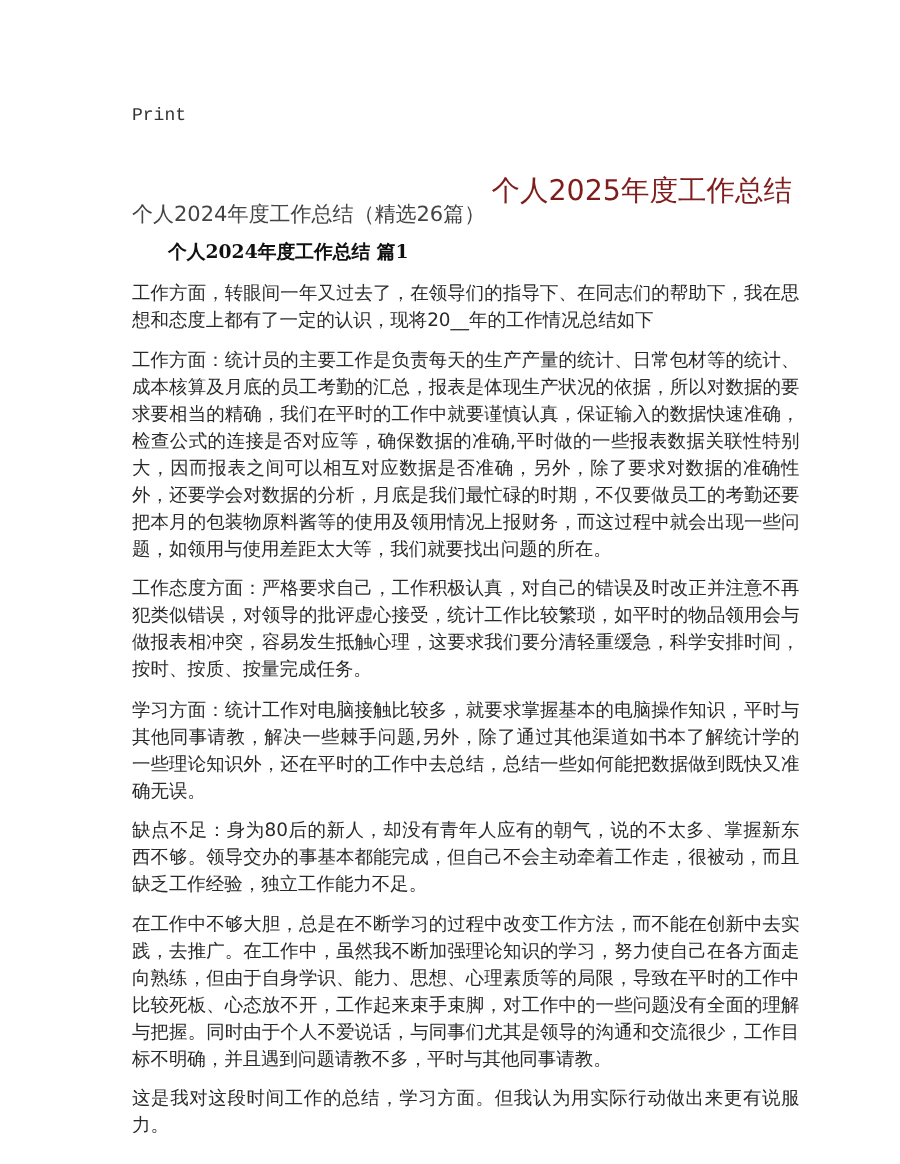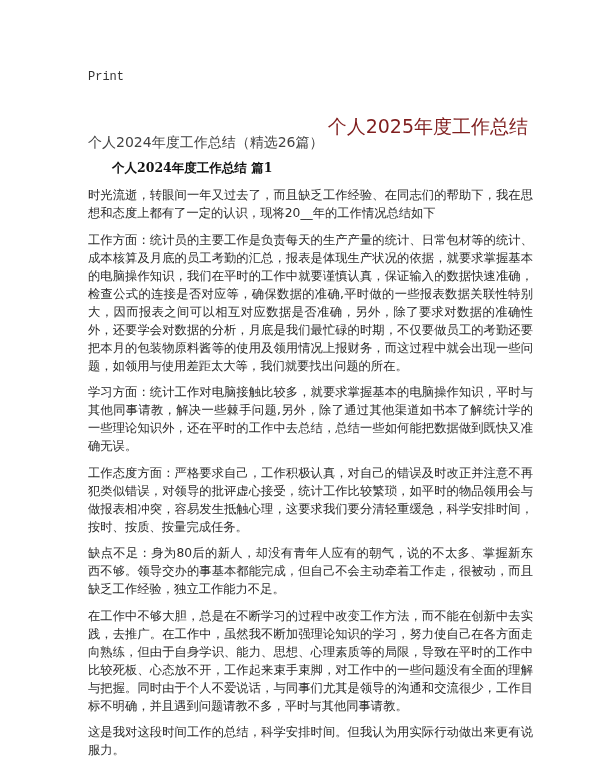--- a/index.html
+++ b/index.html
@@ -19,21 +19,21 @@
 </style>
 </head>
 <body>
 
 <div class="page">
   <div class="print">Print</div>
   <div class="title">个人2025年度工作总结</div>
   <div class="subtitle">个人2024年度工作总结（精选26篇）</div>
   <div class="section-heading">个人2024年度工作总结 篇1</div>
   <div class="body-text">
-    <p class="para">时光流逝，转眼间一年又过去了，而且缺乏工作经验、在同志们的帮助下，我在思想和态度上都有了一定的认识，现将20__年的工作情况总结如下</p>
-    <p class="para">工作方面：统计员的主要工作是负责每天的生产产量的统计、日常包材等的统计、成本核算及月底的员工考勤的汇总，报表是体现生产状况的依据，就要求掌握基本的电脑操作知识，我们在平时的工作中就要谨慎认真，保证输入的数据快速准确，检查公式的连接是否对应等，确保数据的准确,平时做的一些报表数据关联性特别大，因而报表之间可以相互对应数据是否准确，另外，除了要求对数据的准确性外，还要学会对数据的分析，月底是我们最忙碌的时期，不仅要做员工的考勤还要把本月的包装物原料酱等的使用及领用情况上报财务，而这过程中就会出现一些问题，如领用与使用差距太大等，我们就要找出问题的所在。</p>
+    <p class="para">工作方面，转眼间一年又过去了，在领导们的指导下、在同志们的帮助下，我在思想和态度上都有了一定的认识，现将20__年的工作情况总结如下</p>
+    <p class="para">工作方面：统计员的主要工作是负责每天的生产产量的统计、日常包材等的统计、成本核算及月底的员工考勤的汇总，报表是体现生产状况的依据，所以对数据的要求要相当的精确，我们在平时的工作中就要谨慎认真，保证输入的数据快速准确，检查公式的连接是否对应等，确保数据的准确,平时做的一些报表数据关联性特别大，因而报表之间可以相互对应数据是否准确，另外，除了要求对数据的准确性外，还要学会对数据的分析，月底是我们最忙碌的时期，不仅要做员工的考勤还要把本月的包装物原料酱等的使用及领用情况上报财务，而这过程中就会出现一些问题，如领用与使用差距太大等，我们就要找出问题的所在。</p>
+    <p class="para">工作态度方面：严格要求自己，工作积极认真，对自己的错误及时改正并注意不再犯类似错误，对领导的批评虚心接受，统计工作比较繁琐，如平时的物品领用会与做报表相冲突，容易发生抵触心理，这要求我们要分清轻重缓急，科学安排时间，按时、按质、按量完成任务。</p>
     <p class="para">学习方面：统计工作对电脑接触比较多，就要求掌握基本的电脑操作知识，平时与其他同事请教，解决一些棘手问题,另外，除了通过其他渠道如书本了解统计学的一些理论知识外，还在平时的工作中去总结，总结一些如何能把数据做到既快又准确无误。</p>
-    <p class="para">工作态度方面：严格要求自己，工作积极认真，对自己的错误及时改正并注意不再犯类似错误，对领导的批评虚心接受，统计工作比较繁琐，如平时的物品领用会与做报表相冲突，容易发生抵触心理，这要求我们要分清轻重缓急，科学安排时间，按时、按质、按量完成任务。</p>
     <p class="para">缺点不足：身为80后的新人，却没有青年人应有的朝气，说的不太多、掌握新东西不够。领导交办的事基本都能完成，但自己不会主动牵着工作走，很被动，而且缺乏工作经验，独立工作能力不足。</p>
     <p class="para">在工作中不够大胆，总是在不断学习的过程中改变工作方法，而不能在创新中去实践，去推广。在工作中，虽然我不断加强理论知识的学习，努力使自己在各方面走向熟练，但由于自身学识、能力、思想、心理素质等的局限，导致在平时的工作中比较死板、心态放不开，工作起来束手束脚，对工作中的一些问题没有全面的理解与把握。同时由于个人不爱说话，与同事们尤其是领导的沟通和交流很少，工作目标不明确，并且遇到问题请教不多，平时与其他同事请教。</p>
-    <p class="para">这是我对这段时间工作的总结，科学安排时间。但我认为用实际行动做出来更有说服力。</p>
+    <p class="para">这是我对这段时间工作的总结，学习方面。但我认为用实际行动做出来更有说服力。</p>
   </div>
 </div>
 
 </body></html>

